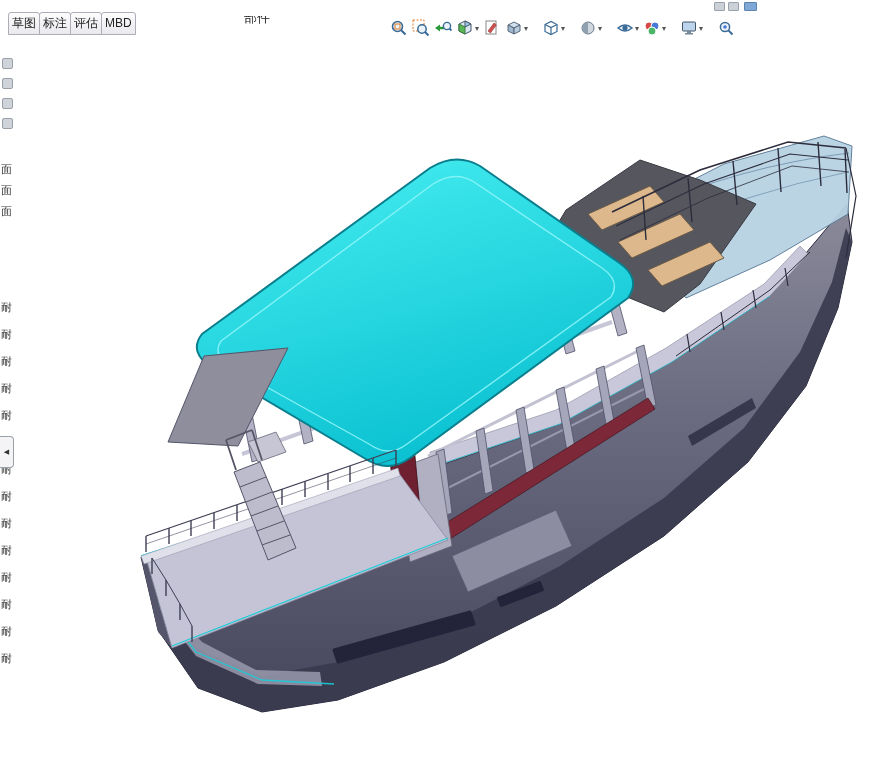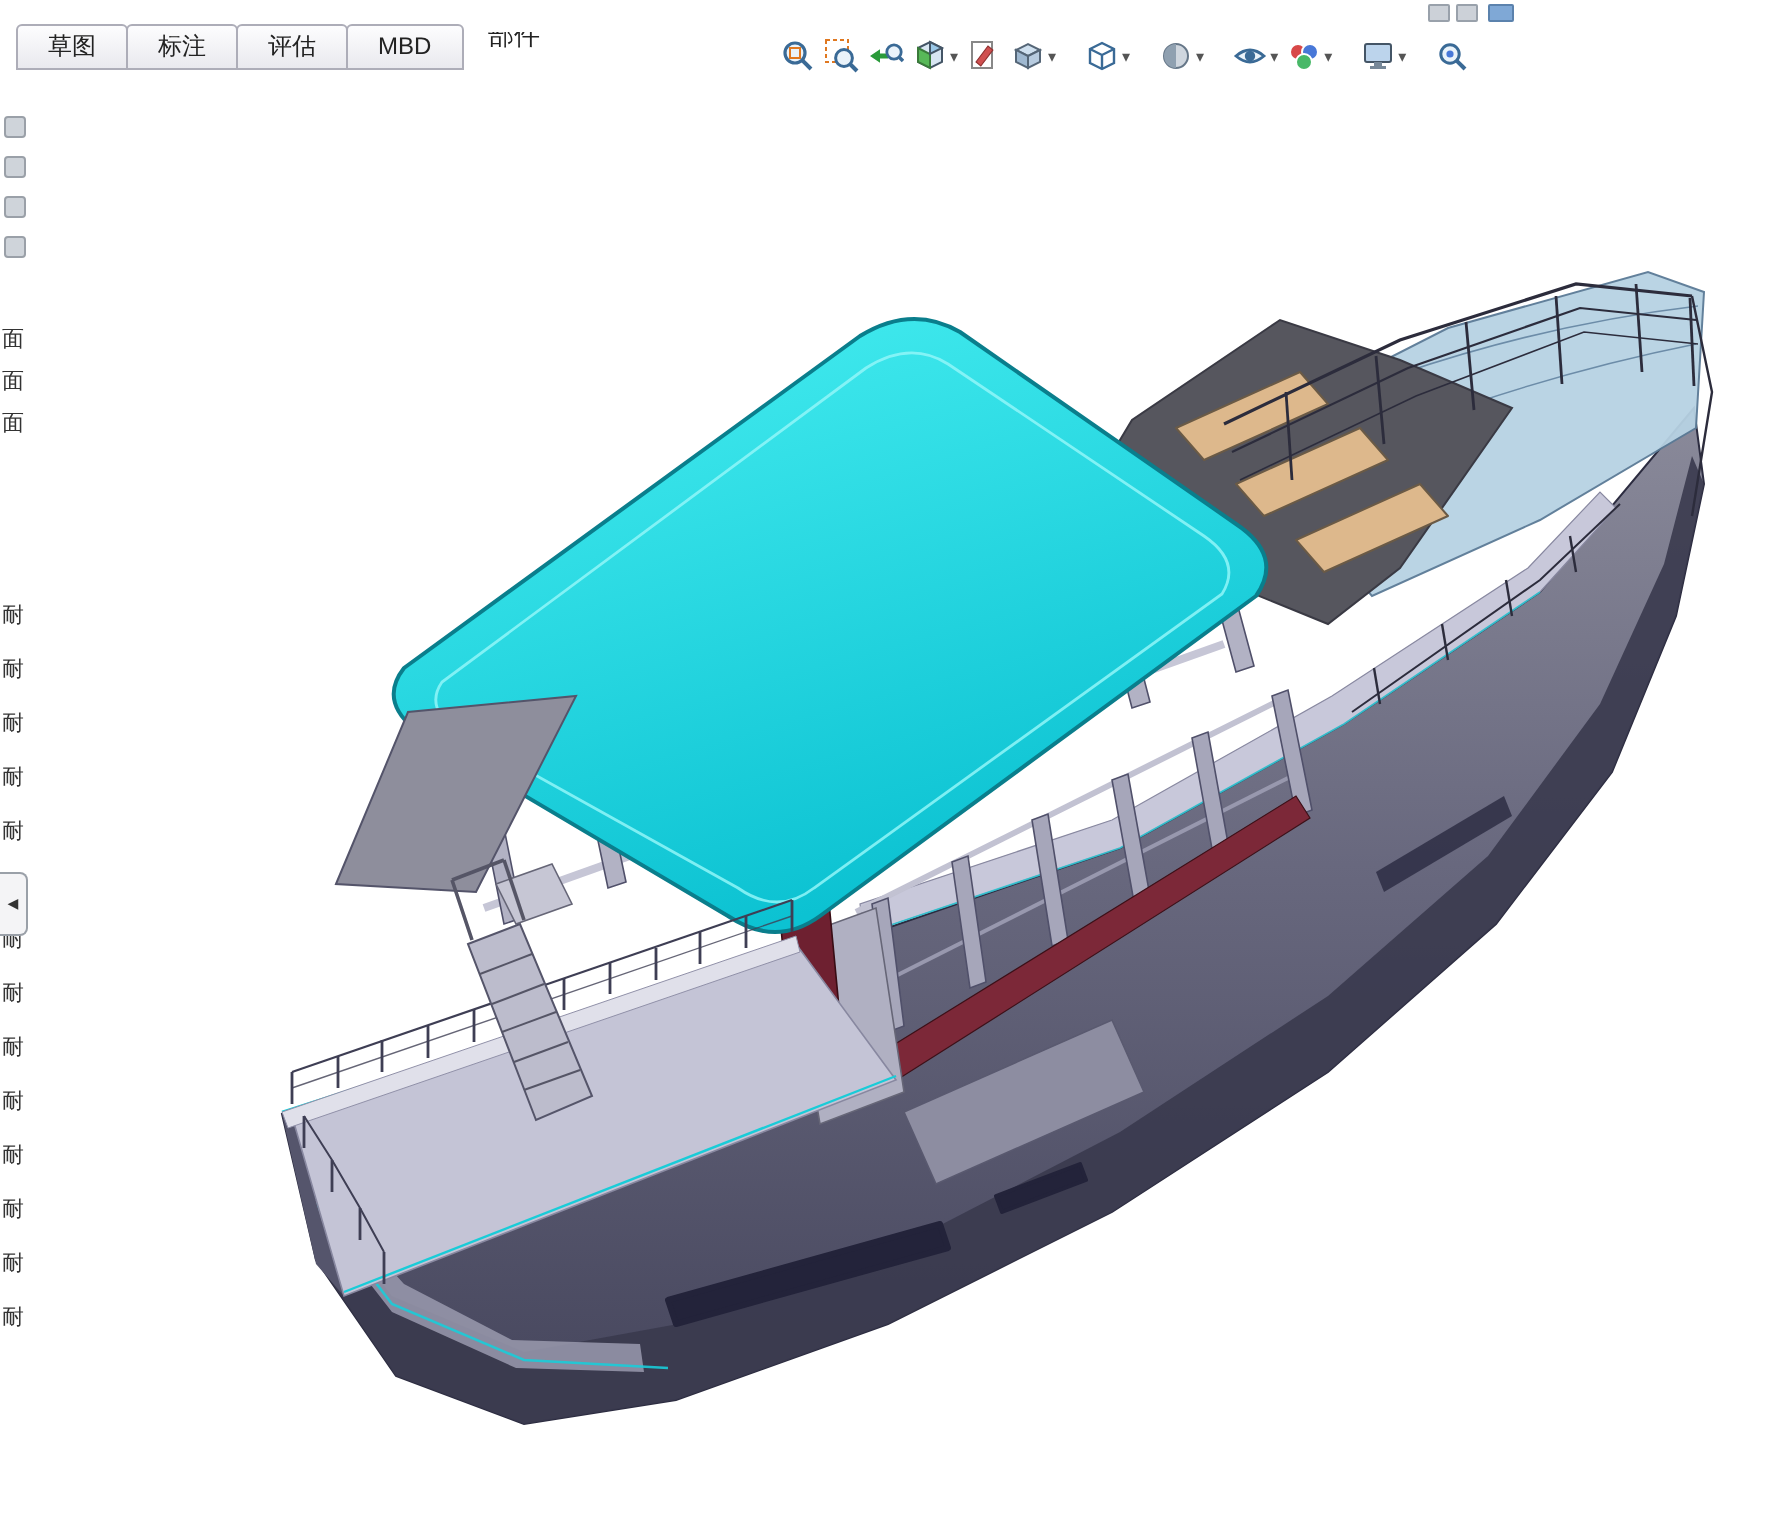--- a/index.html
+++ b/index.html
@@ -8,21 +8,21 @@
   
   .toppart{position:absolute;top:16px;left:244px;height:12px;overflow:hidden;z-index:6}
   .toppart span{display:block;margin-top:-7px;font-size:13px;color:#222}
   .tif{position:absolute;top:2px;height:7px;border-radius:1px;z-index:6}
   .tif1{left:714px;width:9px;background:#ccd1d8;border:1px solid #99a1ab}
   .tif2{left:728px;width:9px;background:#ccd1d8;border:1px solid #99a1ab}
   .tif3{left:744px;width:11px;background:#7fa8d6;border:1px solid #5b82ad}
 
   
   .tabbar{position:absolute;top:12px;left:8px;display:flex;z-index:6}
-  .tab{height:21px;line-height:21px;padding:0 15px;font-size:12px;color:#222;
+  .tab{height:21px;line-height:21px;padding:0 3px;font-size:12px;color:#222;
        background:linear-gradient(#fdfdfe,#e9e9ee);border:1px solid #adadb8;
        border-radius:3px 3px 0 0;margin-right:-1px;white-space:nowrap;cursor:pointer}
 
   
   .hud{position:absolute;top:16px;left:388px;display:flex;align-items:center;z-index:6}
   .hb{display:flex;align-items:center;height:24px;padding:1px 2px;background:transparent;border:none;cursor:pointer}
   .hb svg{display:block}
   .hb-dd{font-size:8px;color:#555;margin-left:1px}
   .gap{margin-left:10px}
 

